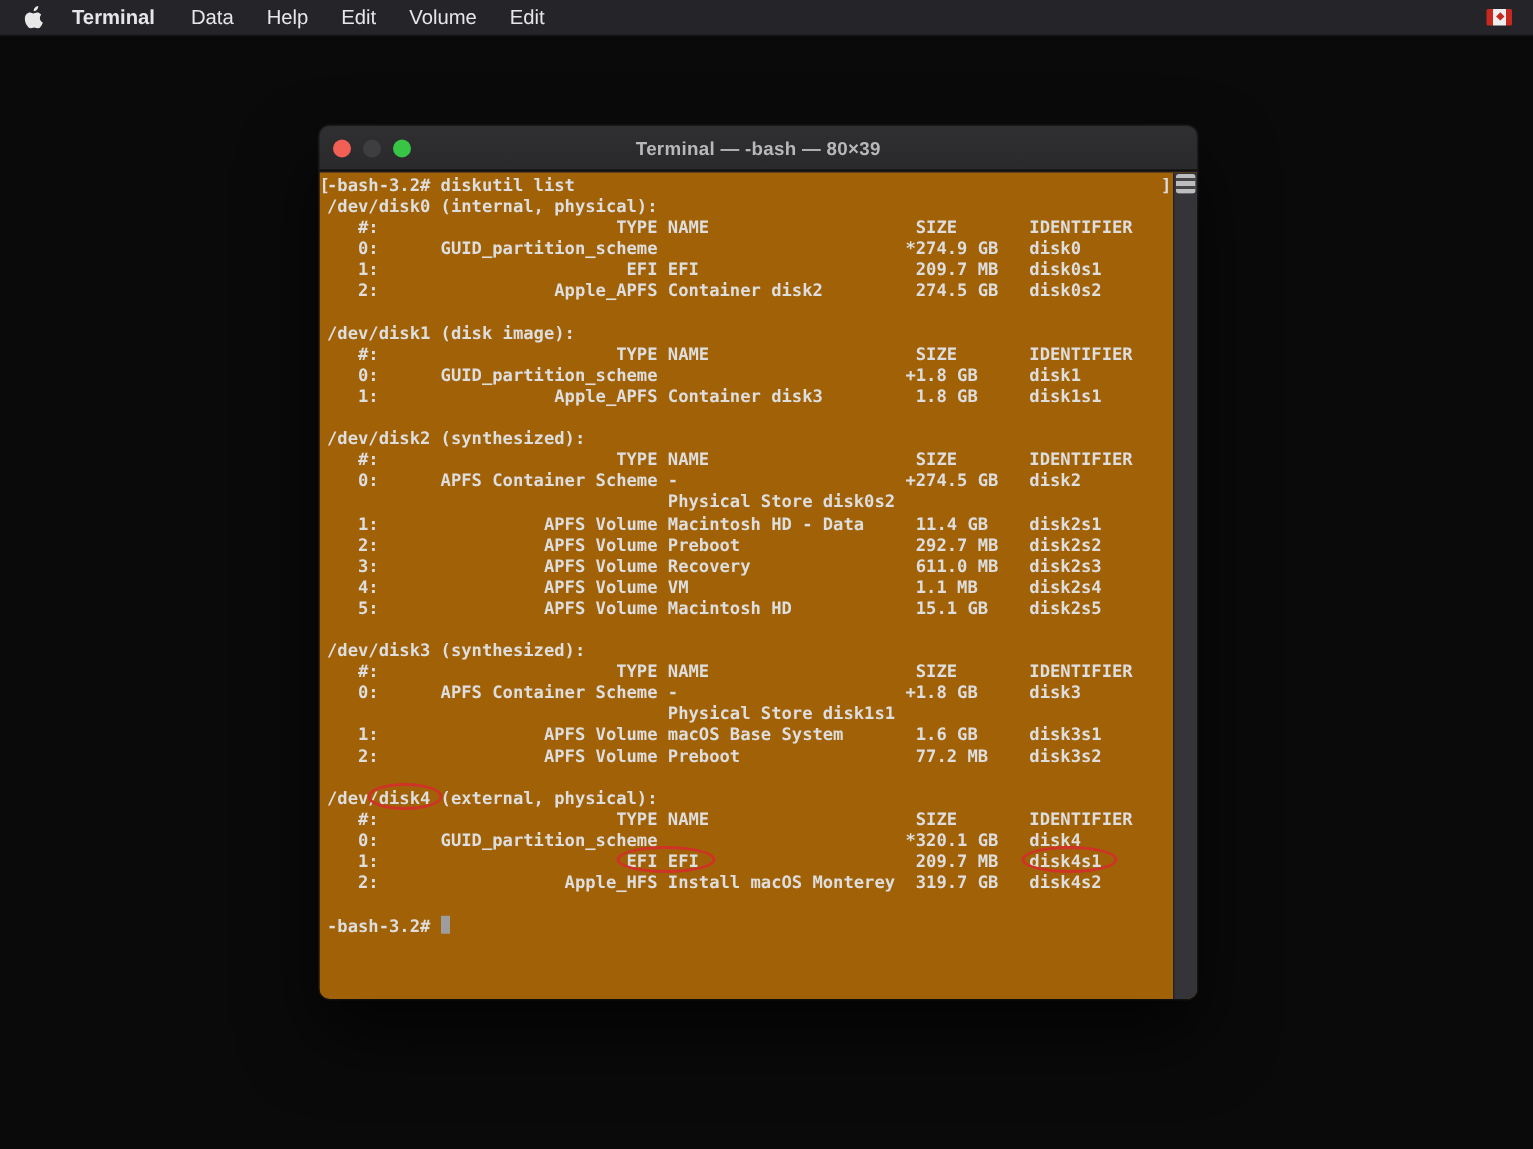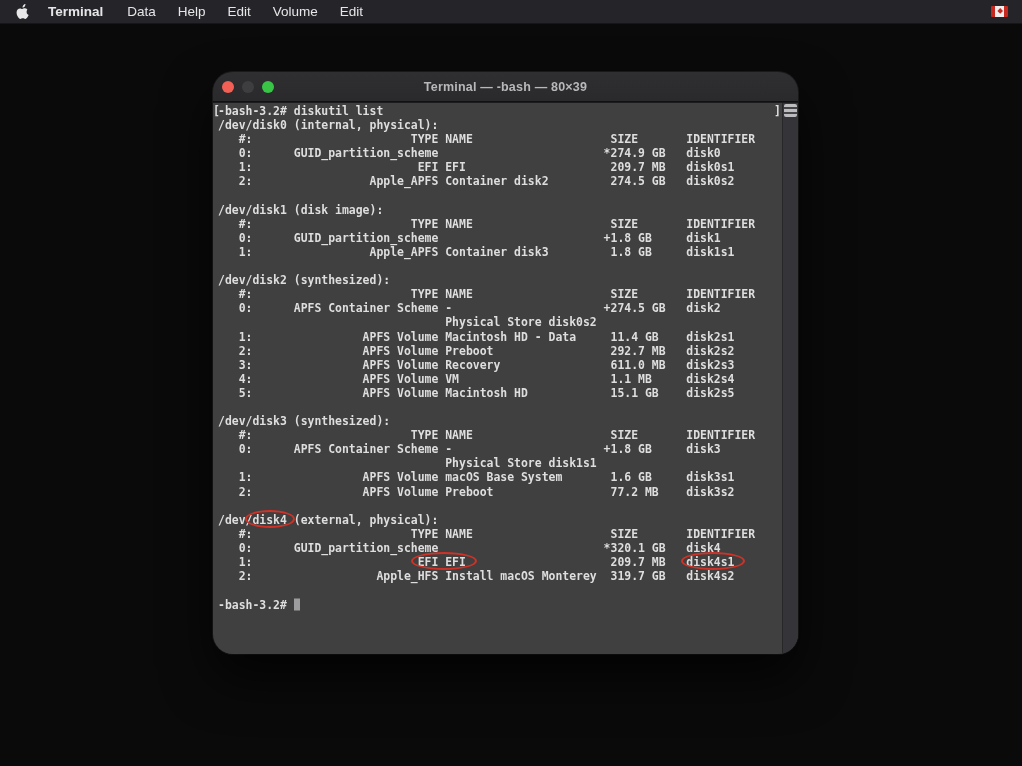--- a/index.html
+++ b/index.html
@@ -20,22 +20,22 @@
     width:17px; height:11px; margin-right:14px; position:relative; border-radius:1px;
     background:linear-gradient(90deg,#c5291f 0 4px,#efefef 4px 13px,#c5291f 13px);
   }
   .flag::after {
     content:""; position:absolute; left:6.5px; top:3.2px; width:4.4px; height:4.4px;
     background:#c5291f; transform:rotate(45deg);
   }
 
   
   .window {
-    position:absolute; left:213px; top:72px; width:585px; height:582px;
-    border-radius:20px; overflow:hidden;
+    position:absolute; left:213px; top:84px; width:585px; height:582px;
+    border-radius:7px; overflow:hidden;
     box-shadow:0 24px 50px rgba(0,0,0,.7), 0 0 0 1px rgba(255,255,255,.08);
     background:#1c1c1e;
   }
   .titlebar {
     position:relative; height:30px;
     background:linear-gradient(#2f2e31,#2a292c);
     border-bottom:1px solid #111;
     display:flex; align-items:center;
   }
   .lights { position:absolute; left:9px; top:0; height:30px; display:flex; align-items:center; gap:8px; }
@@ -43,21 +43,21 @@
   .light.close { background:#f15f55; }
   .light.min   { background:#3e3e41; }
   .light.zoom  { background:#38c546; }
   .win-title {
     width:100%; text-align:center; color:#b8b8ba; font-size:12.5px; font-weight:bold;
     letter-spacing:.2px;
   }
 
   .content {
     position:absolute; left:0; top:31px; right:0; bottom:0;
-    background:#404040; overflow:hidden;
+    background:#a16207; overflow:hidden;
   }
   .scrollbar-track {
     position:absolute; right:0; top:0; bottom:0; width:16px;
     background:#353439; border-left:1px solid #272629;
   }
   .scroll-thumb {
     position:absolute; top:1px; left:1px; width:13px; height:13px;
     border-radius:2px; background:#bdbdbf;
     background-image:linear-gradient(#bdbdbf 0 3px,#454549 3px 5px,#bdbdbf 5px 8px,#454549 8px 10px,#bdbdbf 10px);
   }

